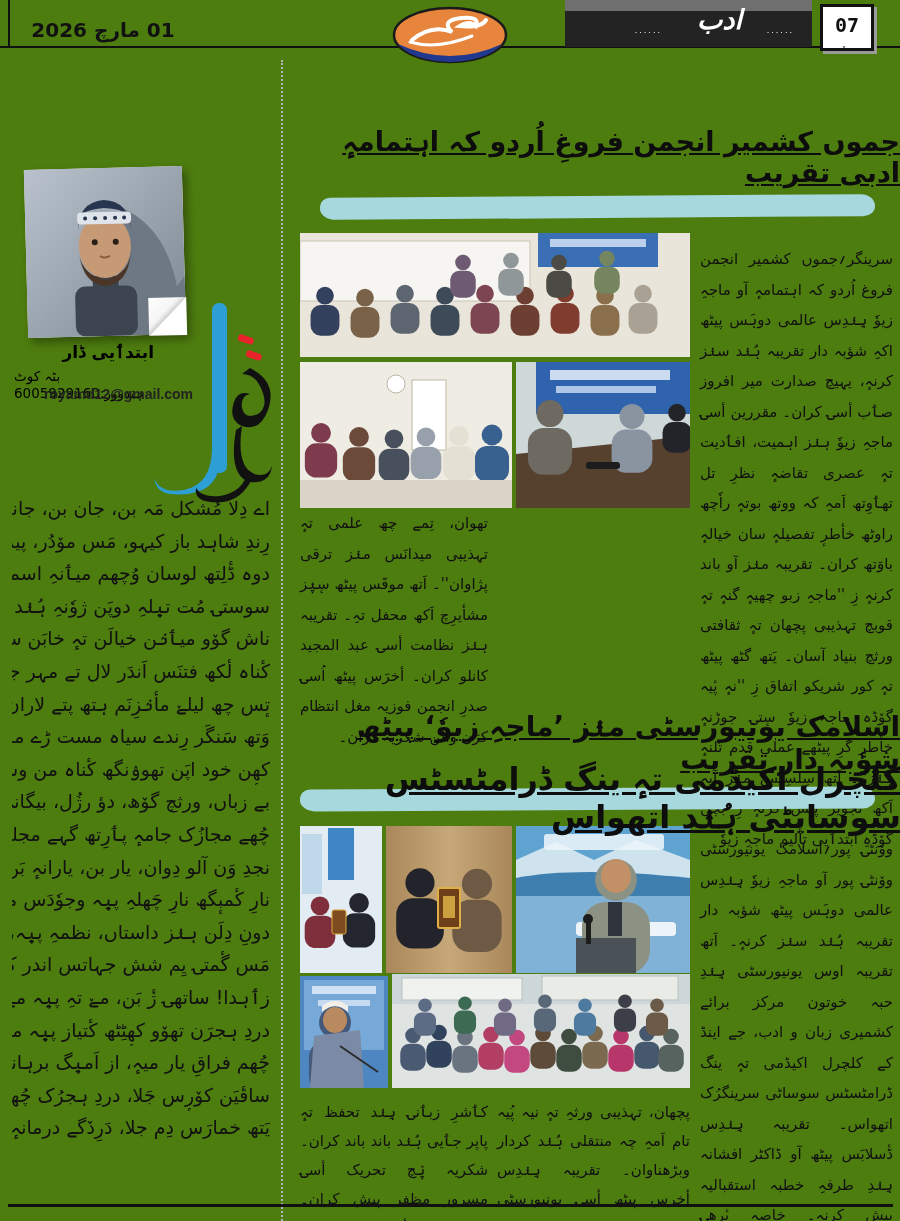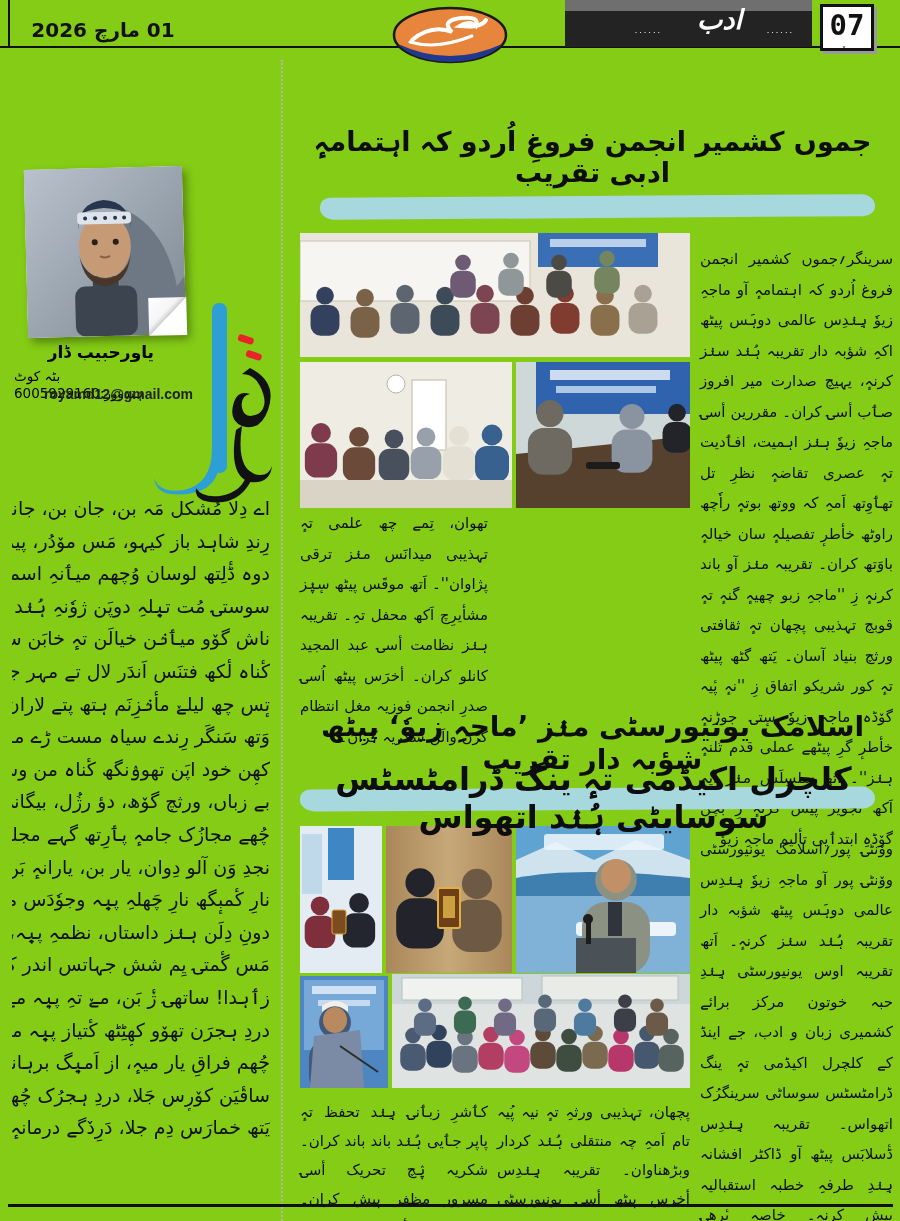--- a/index.html
+++ b/index.html
@@ -1,48 +1,48 @@
 <!DOCTYPE html>
 <html lang="ur" dir="ltr"><head>
 <meta charset="utf-8">
 <style>
   html,body{margin:0;padding:0;background:#fff;}
-  #page{position:relative;width:900px;height:1221px;background:#84cc16;overflow:hidden;
+  #page{position:relative;width:900px;height:1221px;background:#4d7c0f;overflow:hidden;
         font-family:"DejaVu Sans","Liberation Sans",sans-serif;}
   .abs{position:absolute;}
   .urdu{direction:rtl;unicode-bidi:plaintext;}
   
   #hdr-rule{left:0;top:46px;width:900px;height:2px;background:#111;}
   #hdr-left-bar{left:8px;top:0;width:2px;height:47px;background:#111;}
   #hdr-date{left:18px;top:18px;width:170px;font-weight:bold;font-size:20px;color:#111;text-align:center;}
   #section-box{left:565px;top:0;width:247px;height:47px;background:#232323;}
   #section-box .topstrip{position:absolute;left:0;top:0;width:100%;height:11px;background:#6f6f6f;}
   #section-title{position:absolute;right:70px;top:4px;color:#fff;font-size:27px;font-weight:bold;font-style:italic;}
   .hdr-dots{position:absolute;top:26px;color:#fff;font-size:8px;letter-spacing:2px;}
   #pagenum-box{left:820px;top:4px;width:48px;height:41px;background:#fff;border:3px solid #111;
                box-shadow:3px 3px 0 #9a9a9a;text-align:center;}
-  #pagenum-box span{font-size:29px;font-weight:bold;color:#111;line-height:36px;font-family:"DejaVu Sans Mono",monospace;}
+  #pagenum-box span{font-size:20px;font-weight:bold;color:#111;line-height:36px;font-family:"DejaVu Sans Mono",monospace;}
   #pagenum-chevron{left:836px;top:46px;width:16px;height:8px;color:#111;font-size:9px;text-align:center;line-height:8px;}
   
   #logo{left:392px;top:6px;width:116px;height:58px;}
   
   #col-sep{left:281px;top:60px;width:0;height:1161px;border-left:2px dotted #b5b5b5;}
   #author-photo{left:26px;top:168px;width:158px;height:168px;background:#fff;
                 box-shadow:4px 5px 8px rgba(0,0,0,.35);transform:rotate(-1.5deg);}
   #author-photo .curl{position:absolute;right:-1px;bottom:-1px;width:38px;height:38px;
       background:linear-gradient(315deg,#fff 0 49%,#cfcfcf 50%,#f5f5f5 60%,#fff 100%);}
   #author-name{left:24px;top:342px;width:130px;font-size:17px;font-weight:bold;text-align:right;}
   #author-contact{left:14px;top:368px;width:160px;font-size:13.5px;font-weight:normal;text-align:left;line-height:17px;}
   #author-email{left:14px;top:386px;width:160px;font-size:14px;font-weight:bold;color:#222;
                 font-family:"Liberation Sans",sans-serif;text-align:left;margin-left:30px;}
   #ghazal-art{left:150px;top:298px;width:130px;height:215px;}
   #poem{left:12px;top:492px;width:258px;direction:rtl;text-align:center;}
   #poem .vline{font-size:19px;line-height:32.6px;color:#111;white-space:nowrap;overflow:hidden;}
   
-  .headline{width:615px;text-align:center;font-weight:bold;color:#0d0d0d;}
+  .headline{width:615px;text-align:right;font-weight:bold;color:#0d0d0d;text-decoration:underline;}
   #a1-h1{left:285px;top:126px;font-size:27px;}
   #a1-h2{left:285px;top:172px;font-size:27px;z-index:2;}
   #a2-h1{left:285px;top:710px;font-size:28px;}
   #a2-h2{left:286px;top:760px;font-size:32px;z-index:2;}
   .hl-brush{height:22px;background:#a7d8de;border-radius:10px 14px 12px 16px/9px 12px 10px 11px;z-index:1;}
   #hl1{left:320px;top:196px;width:555px;transform:rotate(-.4deg);}
   #hl2{left:300px;top:788px;width:575px;transform:rotate(-.3deg);}
   .photo{position:absolute;overflow:hidden;background:#ddd;}
   .photo svg{display:block;width:100%;height:100%;}
   .body-col{font-size:15px;line-height:30.5px;color:#101010;text-align:justify;text-align-last:right;direction:rtl;}
@@ -115,21 +115,21 @@
       <circle cx="80" cy="50" r="2" fill="#27354f"></circle>
         <circle cx="90" cy="50" r="2" fill="#27354f"></circle>
         <circle cx="99" cy="50" r="2" fill="#27354f"></circle>
       <circle cx="69" cy="74" r="3" fill="#2a2019"></circle>
         <circle cx="90" cy="74" r="3" fill="#2a2019"></circle>
       <path d="M74 88 Q79 91 84 88" stroke="#8a5f3e" stroke-width="2" fill="none"></path>
     </svg>
     <div class="curl"></div>
   </div>
 
-  <div class="abs urdu" id="author-name">یاورحبیب ڈار</div>
+  <div class="abs urdu" id="author-name">ابتدٲیی ڈار</div>
   <div class="abs urdu" id="author-contact">بٹہ کوٹ ہندوور:6005929160</div>
   <div class="abs" id="author-email">royamd12@gmail.com</div>
 
   <div class="abs" id="ghazal-art" title="غزل">
     <svg viewBox="0 0 130 215">
       <rect x="62" y="5" width="15" height="170" rx="7" fill="#2e9fd4"></rect>
       <path d="M70 165 Q66 200 20 196 Q6 194 4 180 Q10 196 34 192 Q62 186 62 150" fill="#2e9fd4"></path>
       <rect x="88" y="38" width="16" height="7" rx="3" fill="#e8232a" transform="rotate(18 96 41)"></rect>
       <rect x="96" y="54" width="16" height="7" rx="3" fill="#e8232a" transform="rotate(18 104 57)"></rect>
       <path d="M100 70 Q128 84 118 112 Q110 134 92 128 Q78 122 84 104 Q88 92 100 96 Q90 98 92 110 Q95 122 108 116 Q120 108 110 88 Q104 76 92 76 Z" fill="#111"></path>

